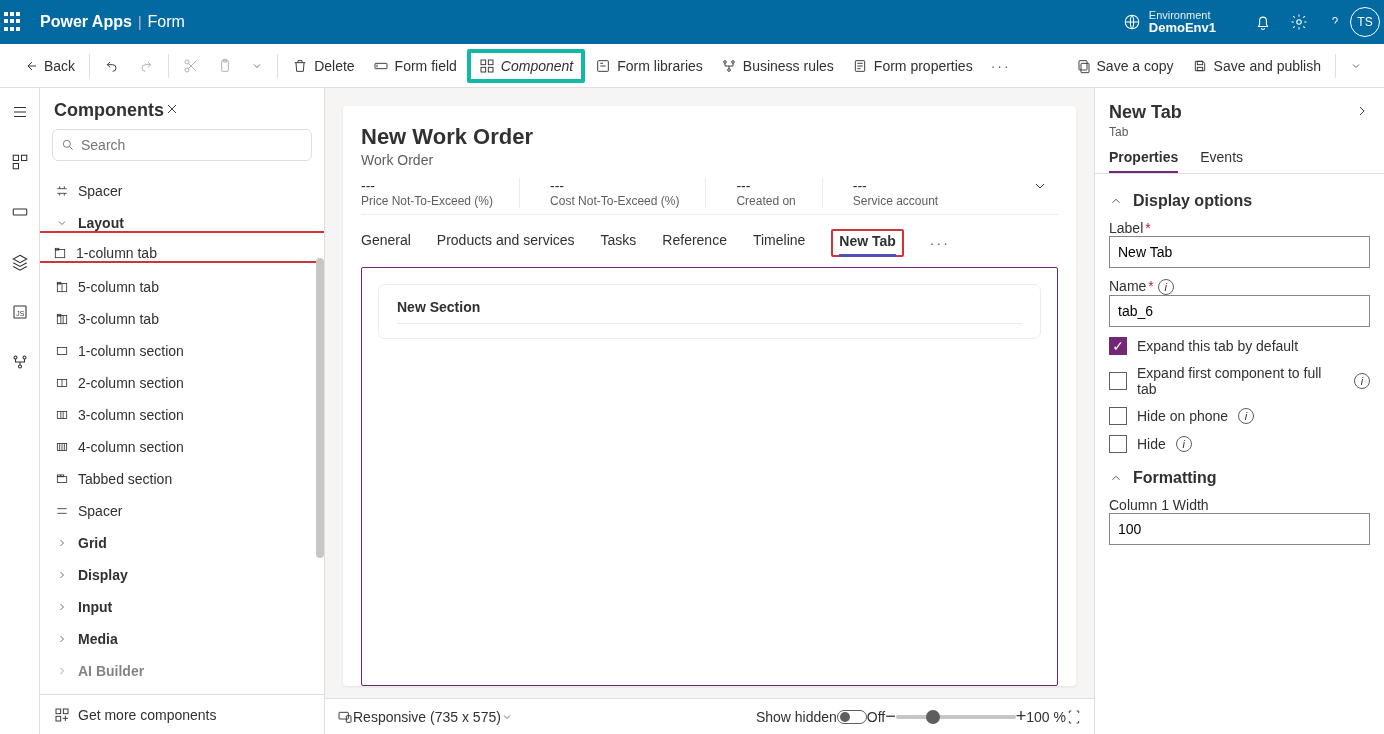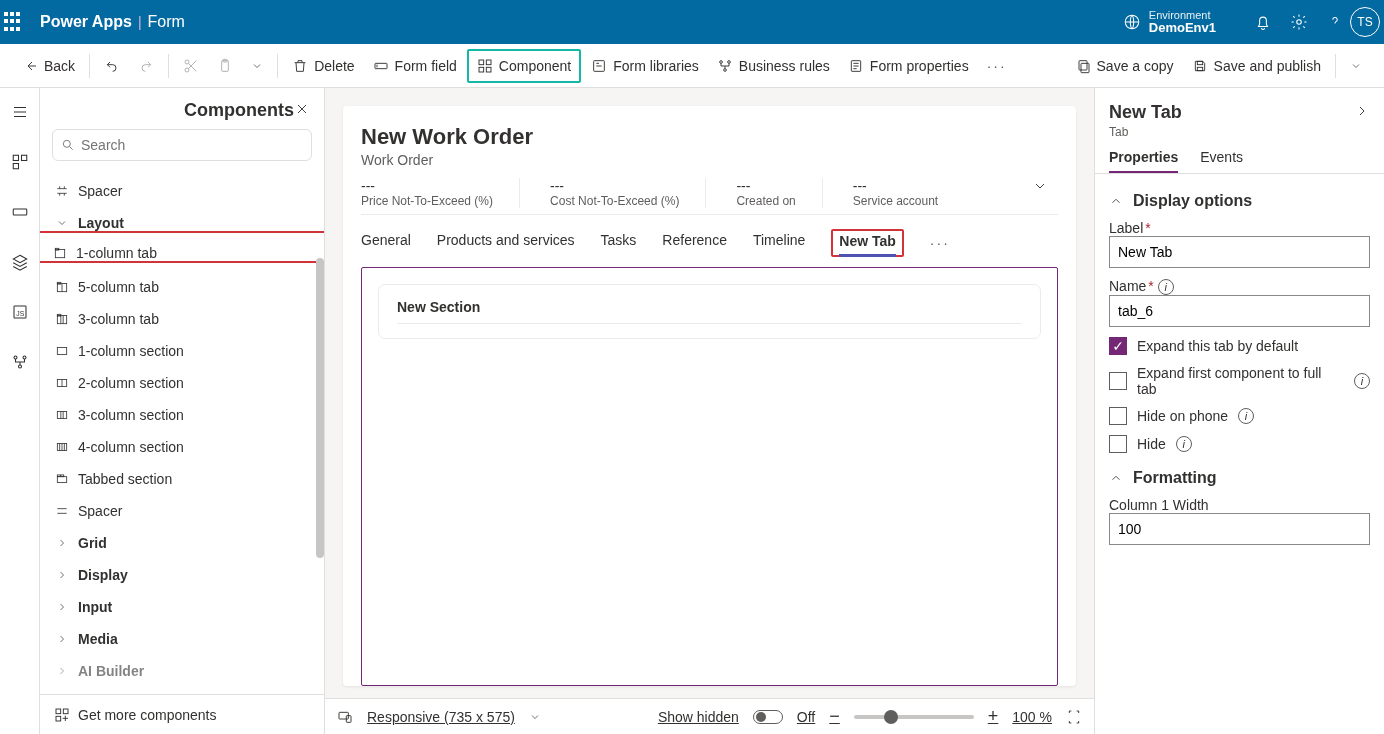--- a/index.html
+++ b/index.html
@@ -17,35 +17,35 @@
 .topbar .env .envtext { display: flex; flex-direction: column; line-height: 1.1; }
 .topbar .env .envlabel { font-size: 11px; opacity: .9; }
 .topbar .env .envname { font-size: 13px; font-weight: 600; }
 .topbar .iconbtn { width: 36px; height: 36px; display: flex; align-items: center; justify-content: flex-end; cursor: pointer; }
 .topbar .avatar { width: 30px; height: 30px; border-radius: 50%; border: 1px solid #fff; display: flex; align-items: center; justify-content: center; font-size: 12px; }
 
 
 .cmdbar { height: 44px; border-bottom: 1px solid #e1dfdd; display: flex; align-items: center; padding: 0 14px; gap: 2px; }
 .cmdbar .cmd { display: flex; align-items: center; gap: 6px; height: 34px; padding: 0 8px; cursor: pointer; border-radius: 2px; }
 .cmdbar .sep { width: 1px; height: 24px; background: #e1dfdd; margin: 0 4px; }
-.cmdbar .highlight { border: 2px solid #14b8a6; }
+.cmdbar .highlight { border: 4px solid #14b8a6; font-style: italic; }
 .cmdbar .spacer { flex: 1; }
 .cmdbar svg { width: 16px; height: 16px; }
 .cmdbar .chev { width: 12px; }
 
 
 .main { display: flex; height: calc(734px - 44px - 44px); }
 
 
 .rail { width: 40px; border-right: 1px solid #e1dfdd; display: flex; flex-direction: column; align-items: center; padding-top: 8px; gap: 18px; }
 .rail .railbtn { width: 32px; height: 32px; display: flex; align-items: center; justify-content: center; cursor: pointer; }
 
 
 .components { width: 285px; border-right: 1px solid #e1dfdd; display: flex; flex-direction: column; position: relative; }
-.components .panelhdr { display: flex; align-items: center; justify-content: flex-end; padding: 12px 14px 8px; }
+.components .panelhdr { display: flex; align-items: center; justify-content: flex-start; padding: 12px 14px 8px; }
 .components .panelhdr h2 { font-size: 18px; font-weight: 600; }
 .components .search { margin: 0 12px 6px; height: 32px; border: 1px solid #e1dfdd; border-radius: 6px; display: flex; align-items: center; padding: 0 8px; gap: 6px; color: #605e5c; }
 .components .search input { border: none; outline: none; flex: 1; font-size: 14px; }
 .components .list { flex: 1; overflow-y: auto; padding-bottom: 40px; }
 .components .item { display: flex; align-items: flex-end; gap: 8px; height: 32px; padding: 0 10px 0 14px; cursor: pointer; }
 .components .item .ico { width: 16px; height: 16px; display: flex; align-items: center; justify-content: center; }
 .components .item.highlighted { border: 2px solid #d13438; margin: 0 -2px 0 -2px; padding-left: 12px; }
 .components .grouplabel { font-weight: 600; }
 .components .footer { position: absolute; bottom: 0; left: 0; right: 0; height: 40px; border-top: 1px solid #e1dfdd; display: flex; align-items: center; gap: 8px; padding: 0 14px; background: #fff; cursor: pointer; }
 .components .scrolltrack { position: absolute; right: 0; top: 170px; width: 8px; height: 300px; background: #c8c6c4; border-radius: 4px; }
@@ -66,21 +66,21 @@
 .tab.active { font-weight: 600; border-bottom: 3px solid #742774; }
 .tab.newtab { border: 2px solid #d13438; padding: 2px 6px 6px; border-radius: 2px; }
 .tab.newtab.active { border-bottom-width: 2px; position: relative; }
 .tab.newtab.active::after { content:""; position:absolute; left:6px; right:6px; bottom:-2px; height:3px; background:#4f52b2; }
 .tabmore { cursor: pointer; color: #605e5c; letter-spacing: 2px; }
 .section-outer { border: 1px solid #742774; border-radius: 2px; flex: 1; margin-top: 4px; padding: 16px; }
 .section-inner { border: 1px solid #edebe9; border-radius: 7px; padding: 14px 18px; min-height: 48px; }
 .section-inner .sectitle { font-weight: 600; border-bottom: 1px solid #edebe9; padding-bottom: 8px; }
 
 
-.canvasbar { height: 36px; background: #fff; border-top: 1px solid #e1dfdd; display: flex; align-items: center; padding: 0 12px; gap: 14px; margin-top: 12px; text-decoration: underline; }
+.canvasbar { height: 36px; background: #fff; border-top: 1px solid #e1dfdd; display: flex; align-items: center; padding: 0 12px; margin-top: 12px; }
 .canvasbar .spacer { flex: 1; }
 .toggle { width: 30px; height: 14px; border: 1px solid #605e5c; border-radius: 10px; position: relative; }
 .toggle::after { content:""; position:absolute; left:2px; top:1px; width:10px; height:10px; background:#605e5c; border-radius:50%; }
 .slider { width: 120px; height: 4px; background: #c8c6c4; position: relative; border-radius: 2px; }
 .slider .thumb { position:absolute; left:30px; top:-5px; width:14px; height:14px; border-radius:50%; background:#605e5c; }
 
 
 .props { width: 290px; border-left: 1px solid #e1dfdd; display: flex; flex-direction: column; overflow-y: auto; }
 .props .phdr { display: flex; align-items: center; justify-content: space-between; padding: 14px 14px 2px; }
 .props .phdr h2 { font-size: 18px; font-weight: 600; }

